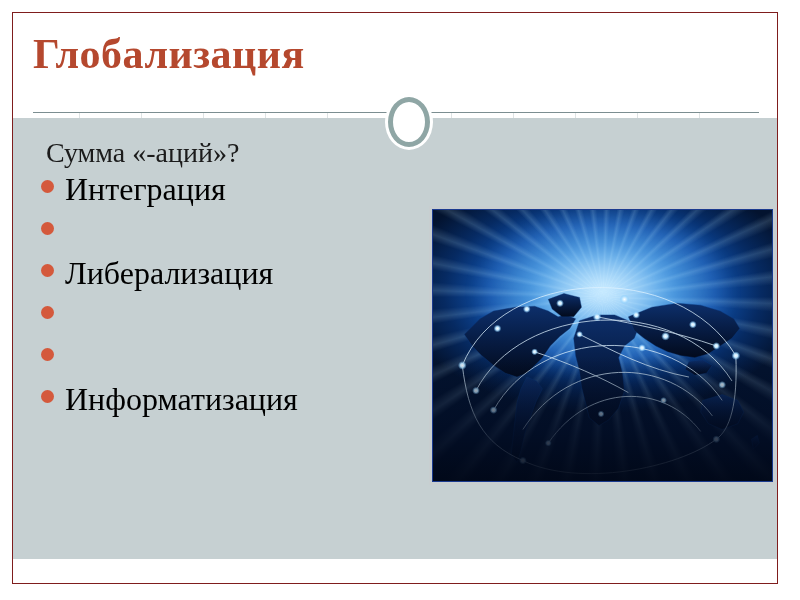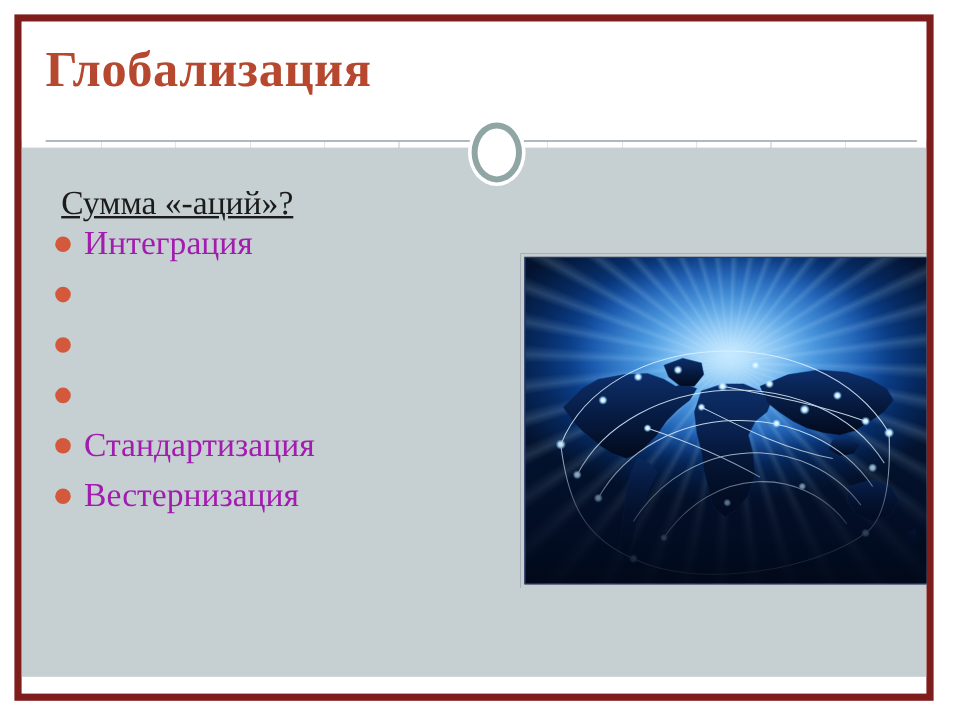--- a/index.html
+++ b/index.html
@@ -15,21 +15,21 @@
   }
 
   
   .slide {
     position: absolute;
     left: 12px;
     top: 12px;
     width: 766px;
     height: 572px;
     background: #ffffff;
-    border: 6px solid #7f1d1d;
+    border: 1px solid #7f1d1d;
     box-sizing: border-box;
     overflow: hidden;
   }
 
   
   .header {
     position: absolute;
     left: 0;
     top: 0;
     width: 100%;
@@ -105,36 +105,35 @@
     position: absolute;
     left: 18px;
     top: 20px;
     width: 420px;
   }
   .lead {
     font-family: "Liberation Serif", "DejaVu Serif", serif;
     font-size: 28px;
     color: #1b1b1b;
     line-height: 1.05;
-    margin: 12px 0 6px 0;
+    margin: 0 0 6px 0;
     padding-left: 15px;
     white-space: nowrap;
-    text-decoration: underline;
   }
   ul.bullets {
     list-style: none;
     margin: 0;
     padding: 0;
   }
   ul.bullets li {
     position: relative;
     padding-left: 34px;
     font-family: "Liberation Serif", "DejaVu Serif", serif;
-    font-size: 28px;
-    color: #a21caf;
+    font-size: 32px;
+    color: #000000;
     line-height: 1.0;
     height: 42px;
     white-space: nowrap;
   }
   ul.bullets li .dot {
     position: absolute;
     left: 10px;
     top: 7px;
     width: 13px;
     height: 13px;
@@ -245,31 +244,31 @@
       <ul class="bullets">
         <li>
           <span class="dot"></span>
           <span class="txt">Интеграция</span>
         </li>
         <li>
           <span class="dot"></span>
         </li>
         <li>
           <span class="dot"></span>
-        </li>
-        <li>
-          <span class="dot"></span>
-        </li>
-        <li>
-          <span class="dot"></span>
-          <span class="txt">Стандартизация</span>
-        </li>
-        <li>
-          <span class="dot"></span>
-          <span class="txt">Вестернизация</span>
+          <span class="txt">Либерализация</span>
+        </li>
+        <li>
+          <span class="dot"></span>
+        </li>
+        <li>
+          <span class="dot"></span>
+        </li>
+        <li>
+          <span class="dot"></span>
+          <span class="txt">Информатизация</span>
         </li>
       </ul>
     </div>
 
     <div class="picture">
       <div class="inner">
         <div class="rays"></div>
         <div class="glow"></div>
 
         <svg class="map" viewBox="0 0 347 279" preserveAspectRatio="none">

